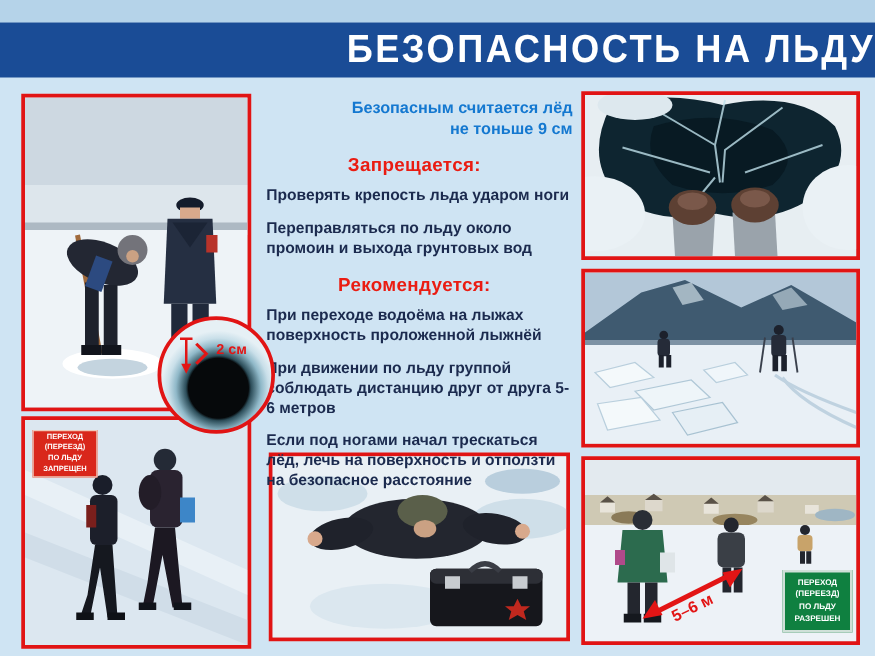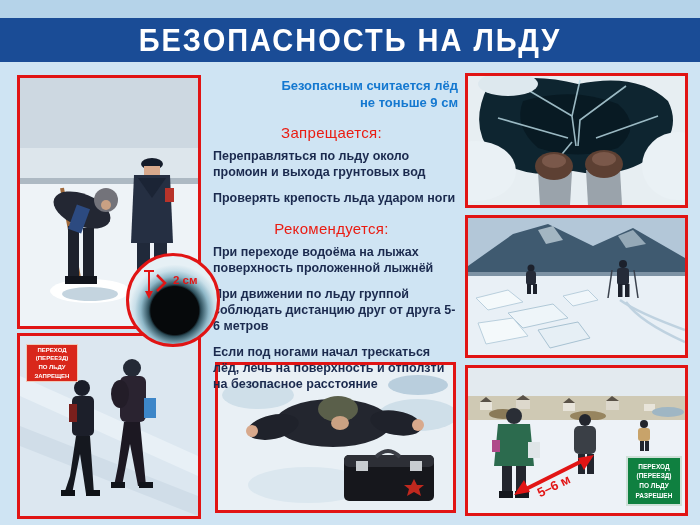--- a/index.html
+++ b/index.html
@@ -3,42 +3,42 @@
 <meta charset="utf-8">
 <style>
   html,body{margin:0;padding:0;}
   #poster{
     position:relative; width:700px; height:525px; overflow:hidden;
     background:#cfe4f3; font-family:"Liberation Sans", sans-serif;
   }
   #top-strip{position:absolute;left:0;top:0;width:700px;height:18px;background:#b5d3e9;}
   #banner{
     position:absolute;left:0;top:18px;width:700px;height:44px;background:#1a4c96;
-    display:flex;align-items:center;justify-content:center;
+    display:flex;align-items:center;justify-content:flex-end;
   }
   #banner .title{
     color:#ffffff;font-weight:bold;font-size:29px;letter-spacing:2px;
     transform:scaleY(1.08);white-space:nowrap;
   }
   .photo{
     position:absolute;border:3px solid #e11414;box-sizing:border-box;
     background:#dfe9f1;overflow:hidden;
   }
   #photo-ice-check{left:17px;top:75px;width:184px;height:254px;}
   #photo-prohibited{left:17px;top:333px;width:184px;height:186px;}
   #photo-crawl{left:215px;top:362px;width:241px;height:151px;}
   #photo-boots{left:465px;top:73px;width:223px;height:135px;}
   #photo-ski{left:465px;top:215px;width:223px;height:143px;}
   #photo-crossing{left:465px;top:365px;width:223px;height:151px;}
   .photo svg{display:block;width:100%;height:100%;}
 
   
   #text-col{position:absolute;left:205px;top:77px;width:253px;z-index:3;}
   .intro{color:#1478d0;font-size:13px;font-weight:bold;text-align:right;line-height:1.32;margin:0 0 13px;}
-  .sec-head{color:#ea1c12;font-size:15px;font-weight:normal;text-align:center;margin:0 0 7px;letter-spacing:.3px;}
+  .sec-head{color:#ea1c12;font-size:15px;font-weight:bold;text-align:center;margin:0 0 7px;letter-spacing:.3px;}
   .item{color:#1b2a4e;font-size:12.5px;font-weight:bold;line-height:1.28;margin:0 0 10px;padding-left:8px;}
   .gap{height:4px;}
 
   
   #circle-inset{
     position:absolute;left:126px;top:253px;width:94px;height:94px;border-radius:50%;
     border:3px solid #e11414;box-sizing:border-box;z-index:5;
     background:radial-gradient(circle at 52% 62%, #06090b 0 24px, #2b4c58 26px, #8fb8c8 34px, #c9dfe9 40px, #e6f0f5 46px);
   }
   #circle-inset svg{position:absolute;left:12px;top:10px;}
@@ -140,22 +140,22 @@
       <span>ЗАПРЕЩЕН</span>
     </div>
   </div>
 
   <div id="text-col">
     <p class="intro">
       <span>Безопасным считается лёд</span><br>
       <span>не тоньше 9 см</span>
     </p>
     <p class="sec-head">Запрещается:</p>
+    <p class="item">Проверять крепость льда ударом ноги</p>
     <p class="item">Переправляться по льду около промоин и выхода грунтовых вод</p>
-    <p class="item">Проверять крепость льда ударом ноги</p>
     <div class="gap"></div>
     <p class="sec-head">Рекомендуется:</p>
     <p class="item">При переходе водоёма на лыжах поверхность проложенной лыжнёй</p>
     <p class="item">При движении по льду группой соблюдать дистанцию друг от друга 5-6 метров</p>
     <p class="item">Если под ногами начал трескаться лёд, лечь на поверхность и отползти на безопасное расстояние</p>
   </div>
 
   <div class="photo" id="photo-crawl">
     <svg viewBox="0 0 235 145">
       <rect x="0" y="0" width="235" height="145" fill="#e9f0f5"></rect>

